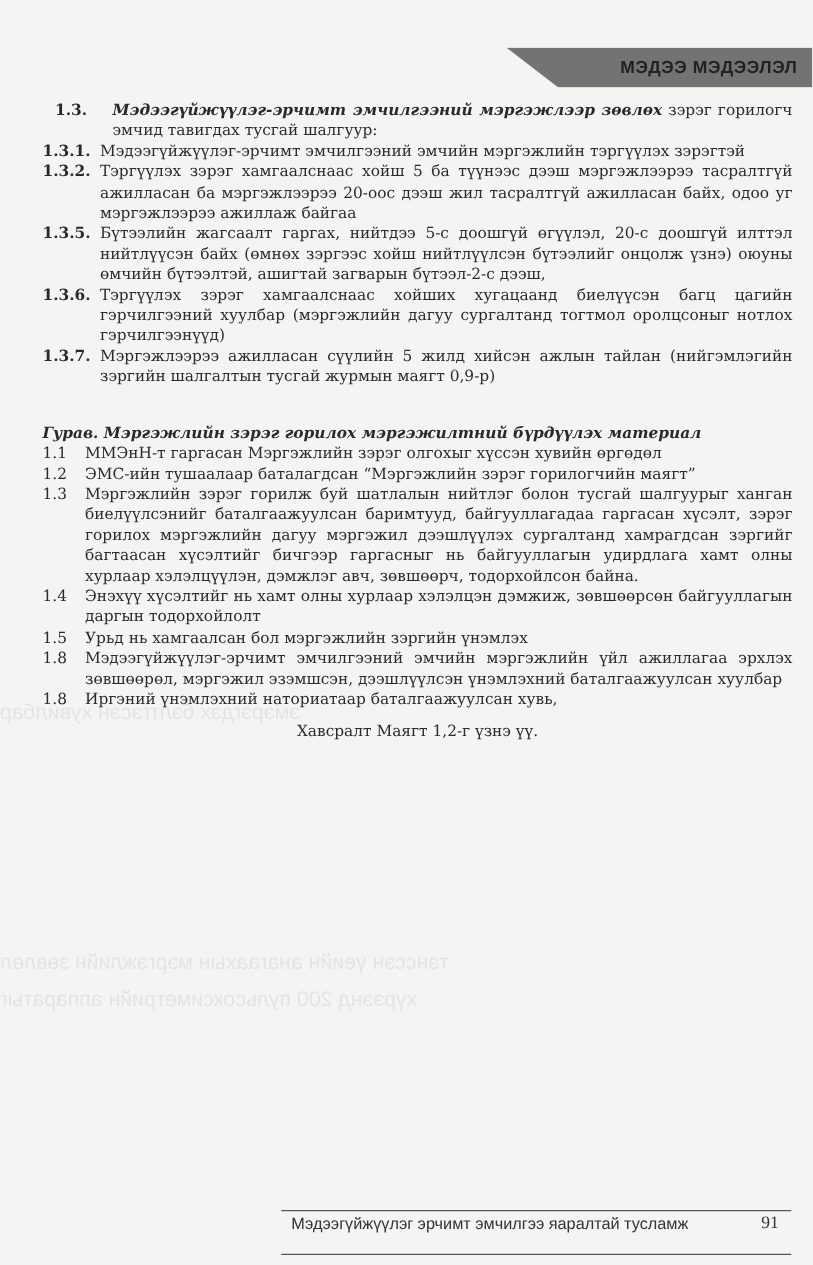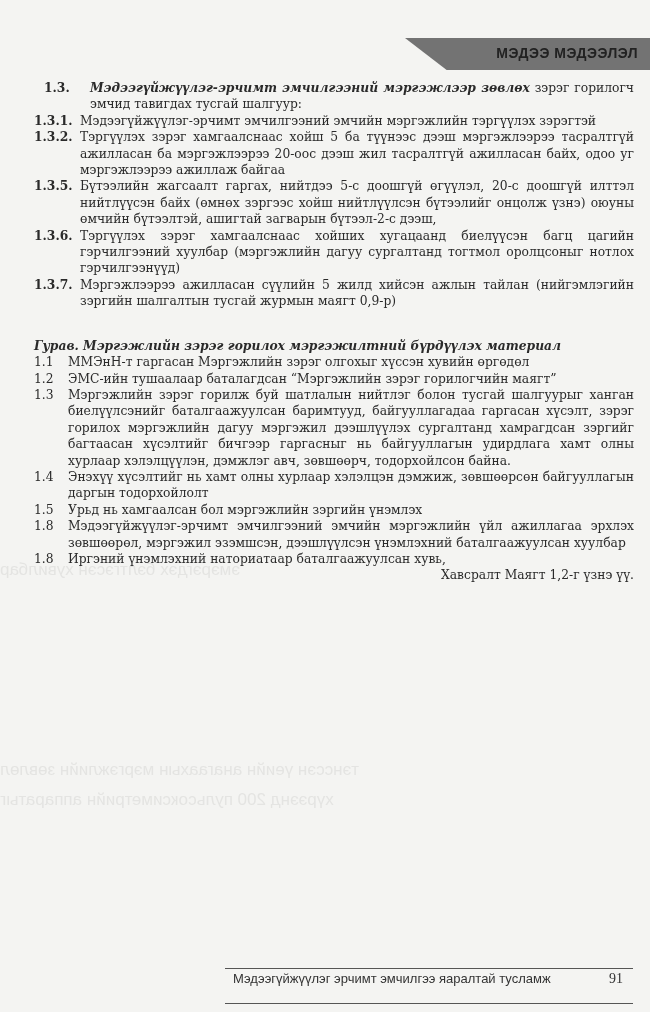--- a/index.html
+++ b/index.html
@@ -30,21 +30,21 @@
     position: absolute; left: 34px; top: 80px; width: 600px;
     font-size: 12.3px; line-height: 16.4px;
   }
   .row { display: flex; }
   .num { flex: 0 0 46px; font-weight: bold; }
   .num2 { flex: 0 0 34px; }
   .txt { flex: 1; text-align: justify; }
   .sec-num { font-weight: bold; margin-left: 10px; }
   .bi { font-weight: bold; font-style: italic; }
   .heading { font-weight: bold; font-style: italic; margin-top: 28px; }
-  .right { text-align: right; }
+  .right { text-align: center; margin-top: 10px; }
   .footer {
     position: absolute; left: 225px; top: 968px; width: 390px;
     border-top: 1px solid #555; border-bottom: 1px solid #555;
     display: flex; justify-content: space-between; padding: 2px 10px 16px 8px;
     font-family: "Liberation Sans", sans-serif; font-size: 13px; color: #333;
   }
   .footer .pg { font-family: "Liberation Serif", serif; font-size: 14px; }
 </style>
 </head>
 <body>

